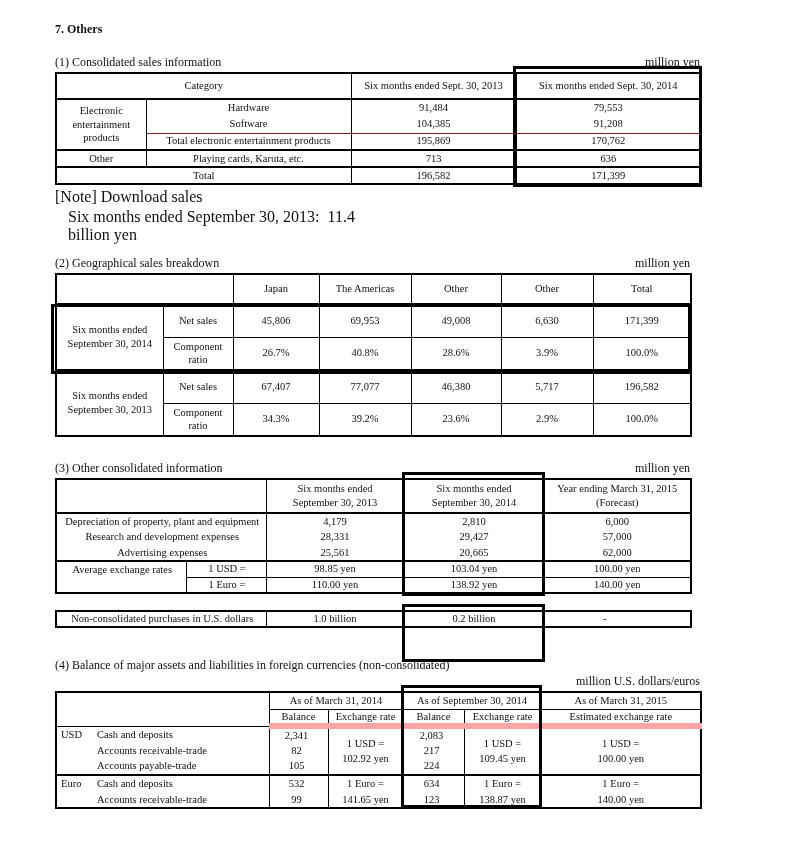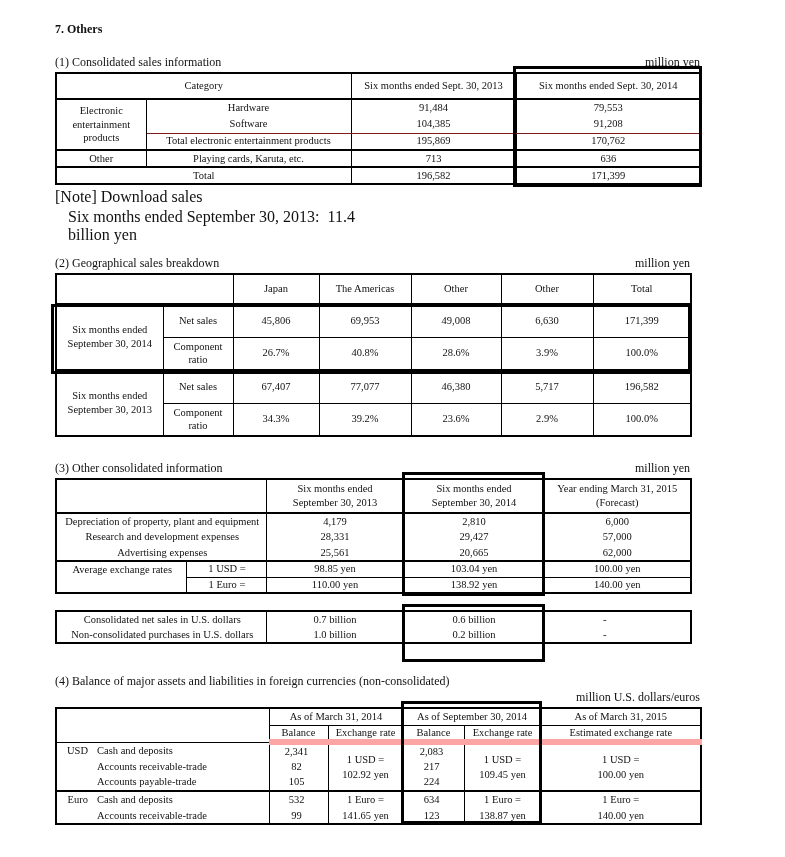--- a/index.html
+++ b/index.html
@@ -69,21 +69,21 @@
   .tb td.lbl{white-space:nowrap;}
   
   .t4{width:645px;}
   .t4 td{border-left:1px solid #000;border-right:1px solid #000;border-top:none;border-bottom:none;}
   .t4 tr{height:16px;}
   .t4 tr.h1{height:17px;}
   .t4 tr.h1 td{border-bottom:1px solid #000;}
   .t4 tr.h2 td{border-bottom:6px solid #fca5a5;}
   .t4 tr.r-pay td{border-bottom:2px solid #000;}
   .t4 td.bb2{border-bottom:2px solid #000;}
-  .t4 td.cur{border-right-style:hidden;text-align:right;padding-left:4px;vertical-align:top;padding-top:1px;}
+  .t4 td.cur{border-right-style:hidden;text-align:left;padding-left:4px;vertical-align:top;padding-top:1px;}
   .t4 td.itm{border-left-style:hidden;text-align:left;padding-left:6px;}
   .t4 td.rate{white-space:pre-line;line-height:1.5;}
 </style>
 </head>
 <body>
 
 <div class="page">
 
 
   <h1 class="doc-heading">7. Others</h1>
@@ -272,26 +272,20 @@
 
   <div class="tbl-wrap" style="width:635px;margin-top:16px">
     <table class="t tb" style="margin-top:0">
       <colgroup>
           <col style="width:210px">
           <col style="width:138px">
           <col style="width:140px">
           <col style="width:147px">
         </colgroup>
       <tbody>
-          <tr>
-        <td class="lft lbl">Consolidated net sales in U.S. dollars</td>
-        <td>0.7 billion</td>
-        <td>0.6 billion</td>
-        <td class="dash">-</td>
-      </tr>
       <tr>
         <td class="lft lbl">Non-consolidated purchases in U.S. dollars</td>
         <td>1.0 billion</td>
         <td>0.2 billion</td>
         <td class="dash">-</td>
       </tr>
     </tbody>
       </table>
     <div class="embox" style="left:347px;top:-6px;width:143px;height:58px"></div>
   </div>

